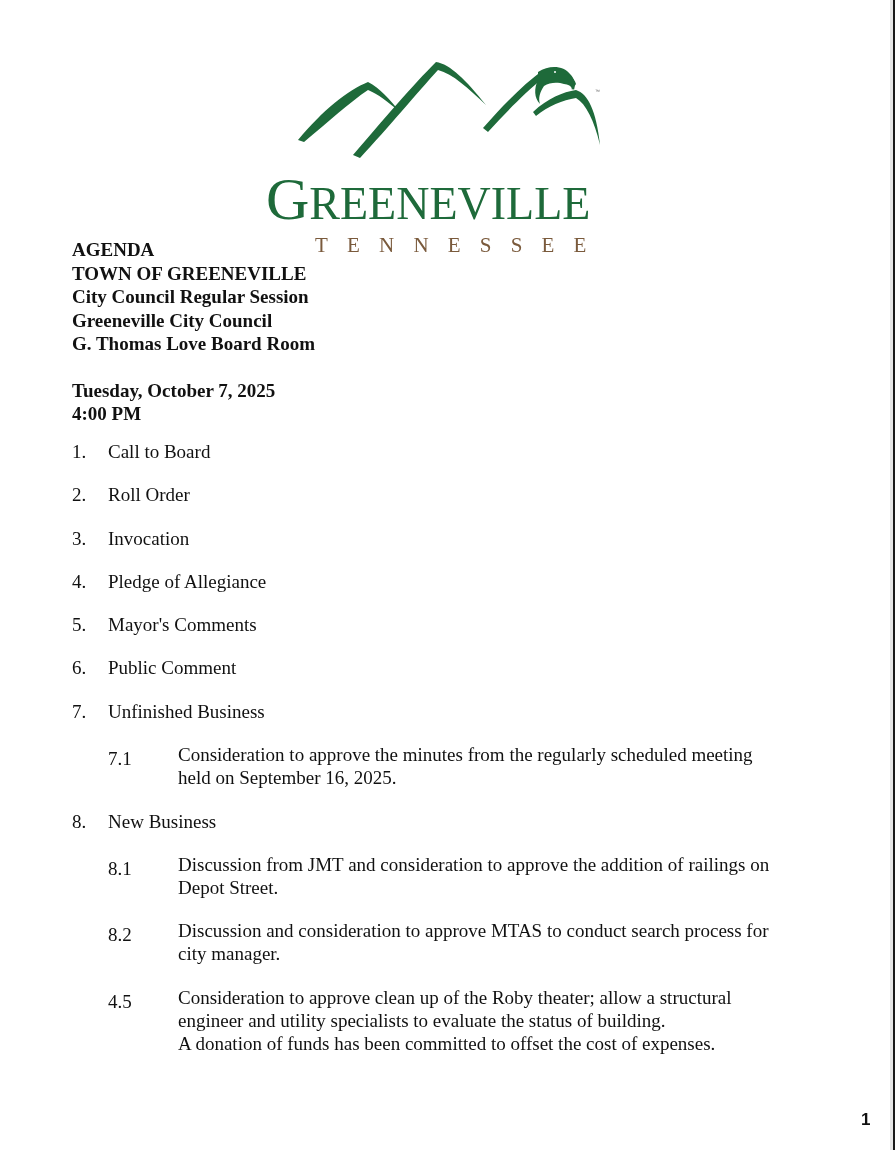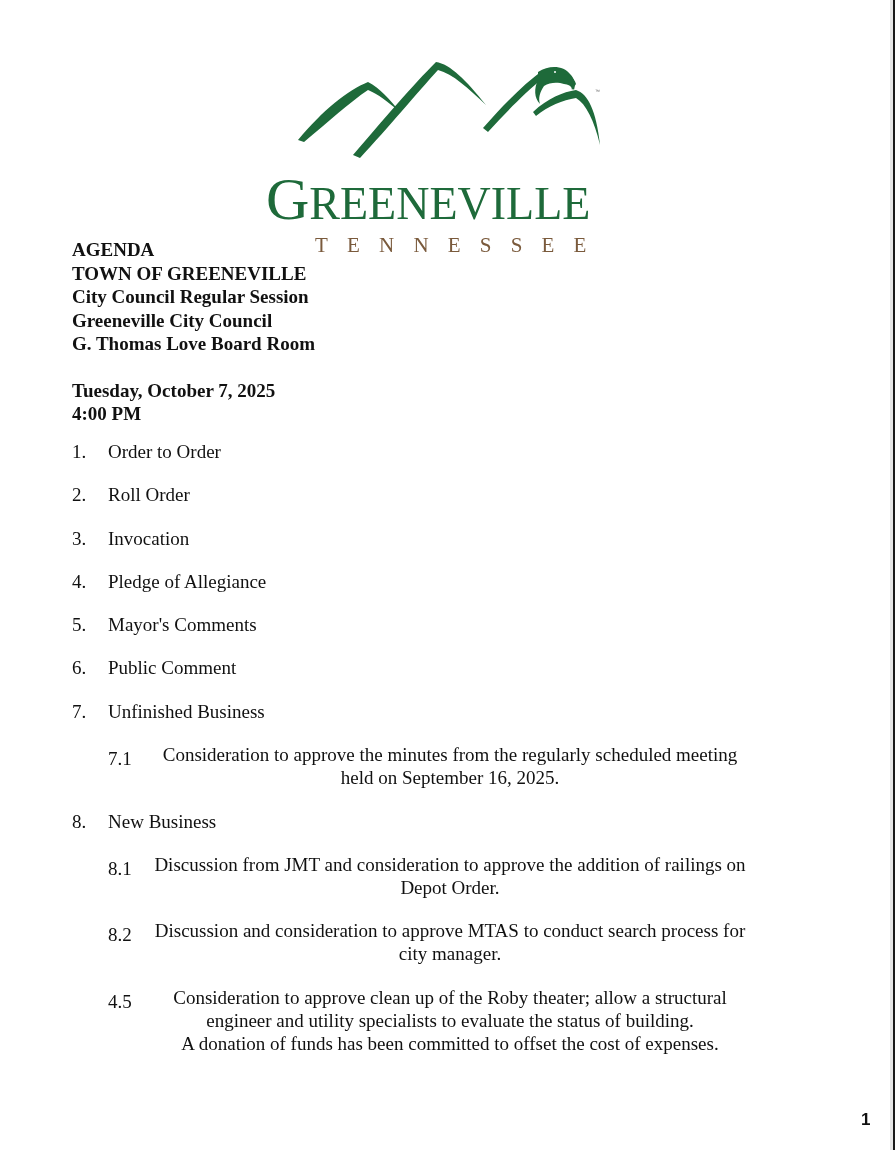--- a/index.html
+++ b/index.html
@@ -116,24 +116,23 @@
     .sub {
       position: relative;
       margin-bottom: 20.5px;
     }
     .sub .num {
       position: absolute;
       left: 36px;
       top: 4px;
     }
     .sub .text {
-      margin-left: 48px;
+      margin-left: 106px;
       width: 660px;
       white-space: pre-line;
-      text-align: center;
     }
     .page-number {
       position: absolute;
       left: 861px;
       top: 1110px;
       font-family: "Liberation Sans", "DejaVu Sans", sans-serif;
       font-weight: bold;
       font-size: 17px;
       color: #111;
     }
@@ -172,21 +171,21 @@
   <div>Greeneville City Council</div>
   <div>G. Thomas Love Board Room</div>
   <div class="gap"></div>
   <div>Tuesday, October 7, 2025</div>
   <div>4:00 PM</div>
 </div>
 
 <div class="agenda">
   <div class="item">
     <span class="num">1.</span>
-    <span class="label">Order to Order</span>
+    <span class="label">Call to Board</span>
   </div>
   <div class="item">
     <span class="num">2.</span>
     <span class="label">Roll Order</span>
   </div>
   <div class="item">
     <span class="num">3.</span>
     <span class="label">Invocation</span>
   </div>
   <div class="item">
@@ -210,21 +209,21 @@
     <div class="text">Consideration to approve the minutes from the regularly scheduled meeting
 held on September 16, 2025.</div>
   </div>
   <div class="item">
     <span class="num">8.</span>
     <span class="label">New Business</span>
   </div>
   <div class="sub">
     <span class="num">8.1</span>
     <div class="text">Discussion from JMT and consideration to approve the addition of railings on
-Depot Order.</div>
+Depot Street.</div>
   </div>
   <div class="sub">
     <span class="num">8.2</span>
     <div class="text">Discussion and consideration to approve MTAS to conduct search process for
 city manager.</div>
   </div>
   <div class="sub">
     <span class="num">4.5</span>
     <div class="text">Consideration to approve clean up of the Roby theater; allow a structural
 engineer and utility specialists to evaluate the status of building.

